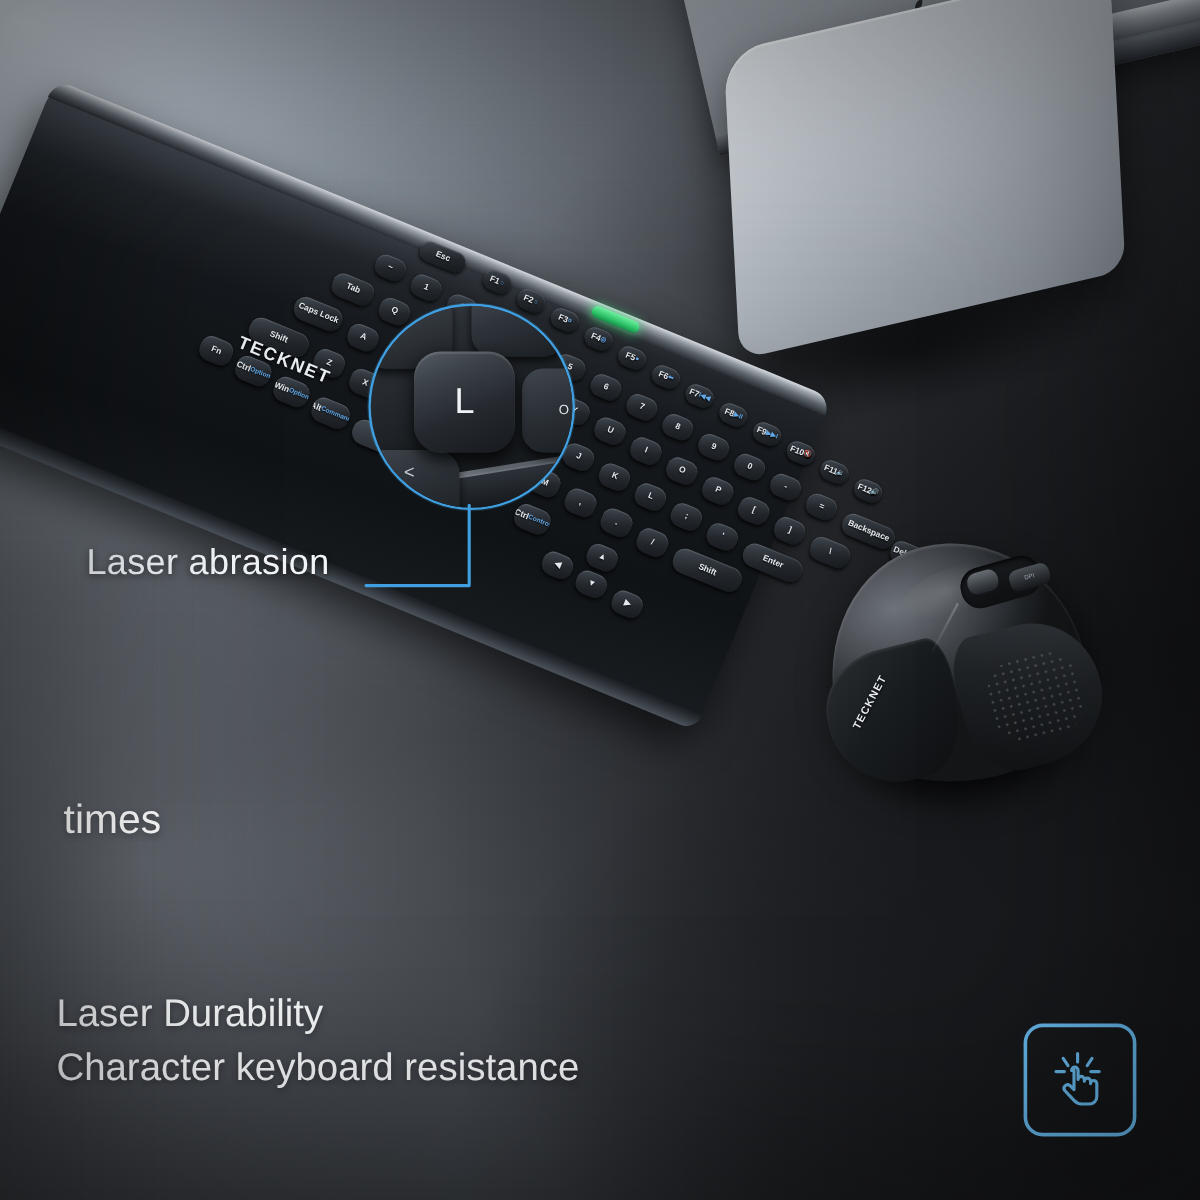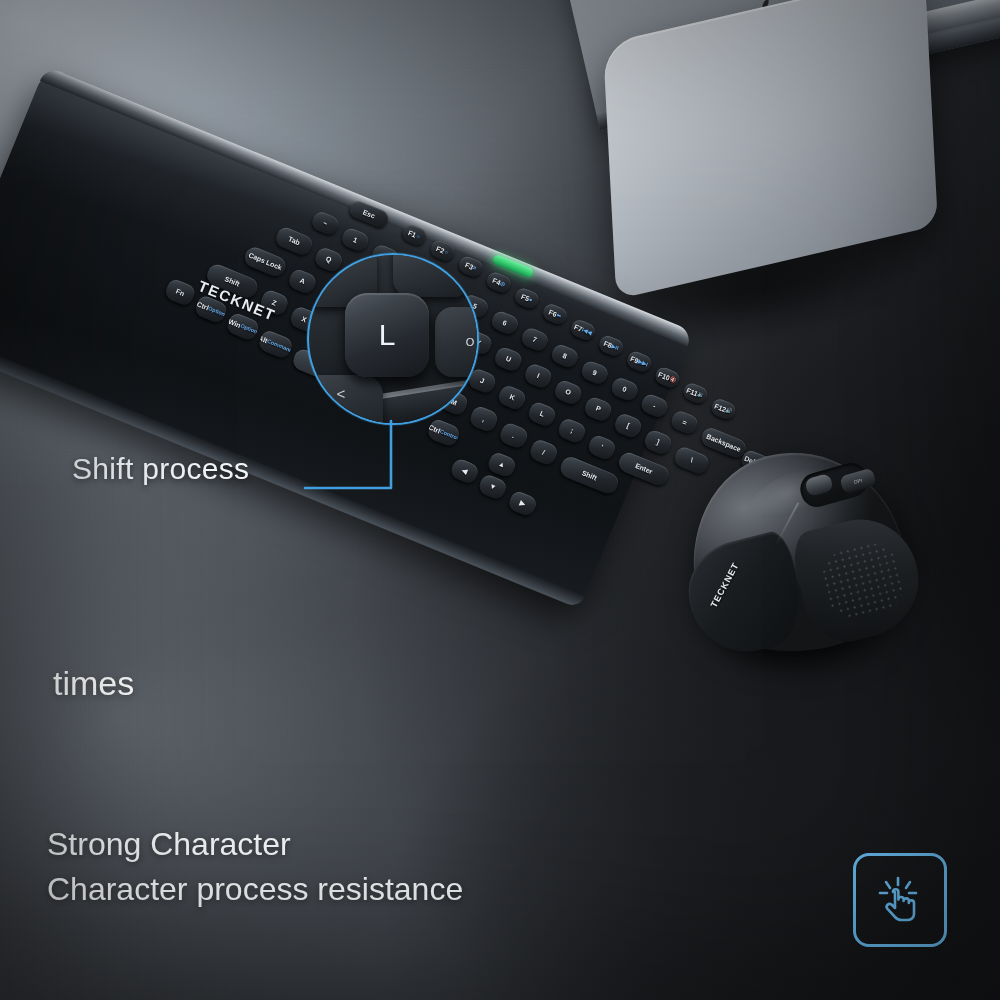--- a/index.html
+++ b/index.html
@@ -727,41 +727,41 @@
     <div class="mag-key-tr"></div>
     <div class="mag-key-bl">&lt;</div>
     <div class="mag-key-right">O</div>
     <div class="mag-key-big">L</div>
   </div>
 
   <svg class="leader-svg" viewBox="0 0 1000 1000">
     <path d="M 391 421 L 391 488 L 305 488" fill="none" stroke="#3f9fe0" stroke-width="2.6" stroke-linecap="round" stroke-linejoin="round"></path>
   </svg>
 
-  <div class="callout-label">Shift process</div>
+  <div class="callout-label">Laser abrasion</div>
 
   <div class="mouse-shadow"></div>
   <div class="mouse-body"></div>
   <div class="mouse-right-flank"></div>
   <div class="mouse-left-flank"></div>
   <div class="mouse-grip"></div>
   <div class="mouse-gloss"></div>
   <div class="mouse-btn-split"></div>
   <div class="mouse-wheel-well"></div>
   <div class="mouse-wheel"></div>
   <div class="mouse-dpi">DPI</div>
   <div class="mouse-logo">TECKNET</div>
 
   <div class="headline-row">
     <span class="headline-unit">times</span>
   </div>
 
   <div class="subcopy">
-    <span class="line">Strong Character</span>
-    <span class="line">Character process resistance</span>
+    <span class="line">Laser Durability</span>
+    <span class="line">Character keyboard resistance</span>
   </div>
 
   <div class="click-badge">
     <svg width="56" height="56" viewBox="0 0 56 56" aria-hidden="true">
       <g stroke="#66b7ea" stroke-width="2.6" stroke-linecap="round" fill="none">
         <line x1="26" y1="6" x2="26" y2="13"></line>
         <line x1="14" y1="10" x2="18" y2="16"></line>
         <line x1="38" y1="10" x2="34" y2="16"></line>
         <line x1="8" y1="21" x2="15" y2="21"></line>
         <line x1="44" y1="21" x2="37" y2="21"></line>

